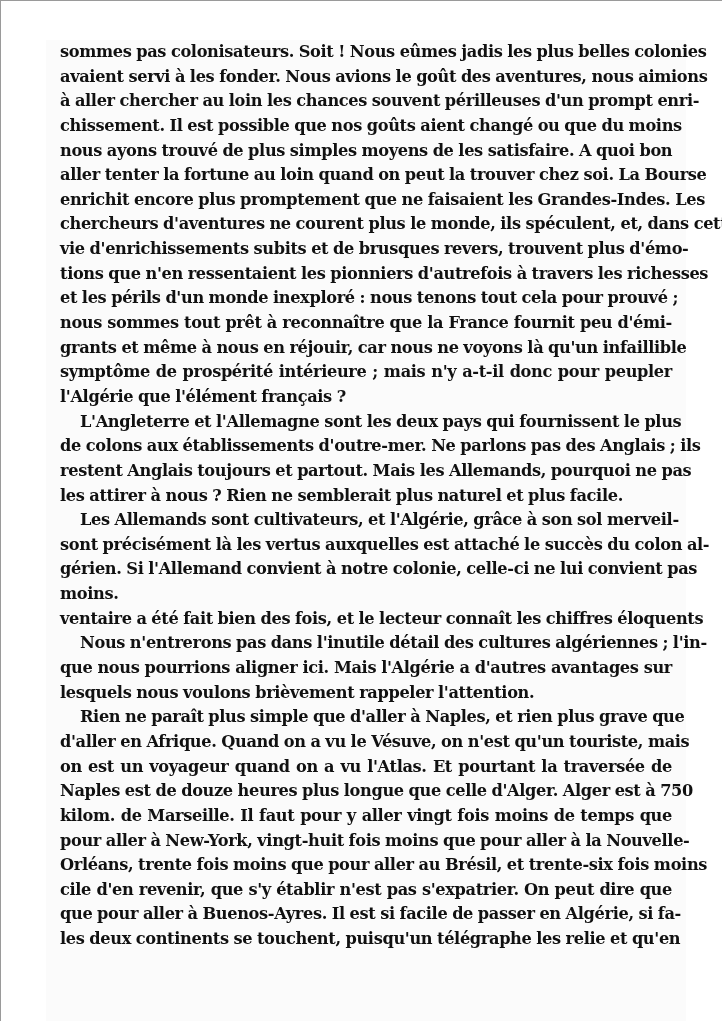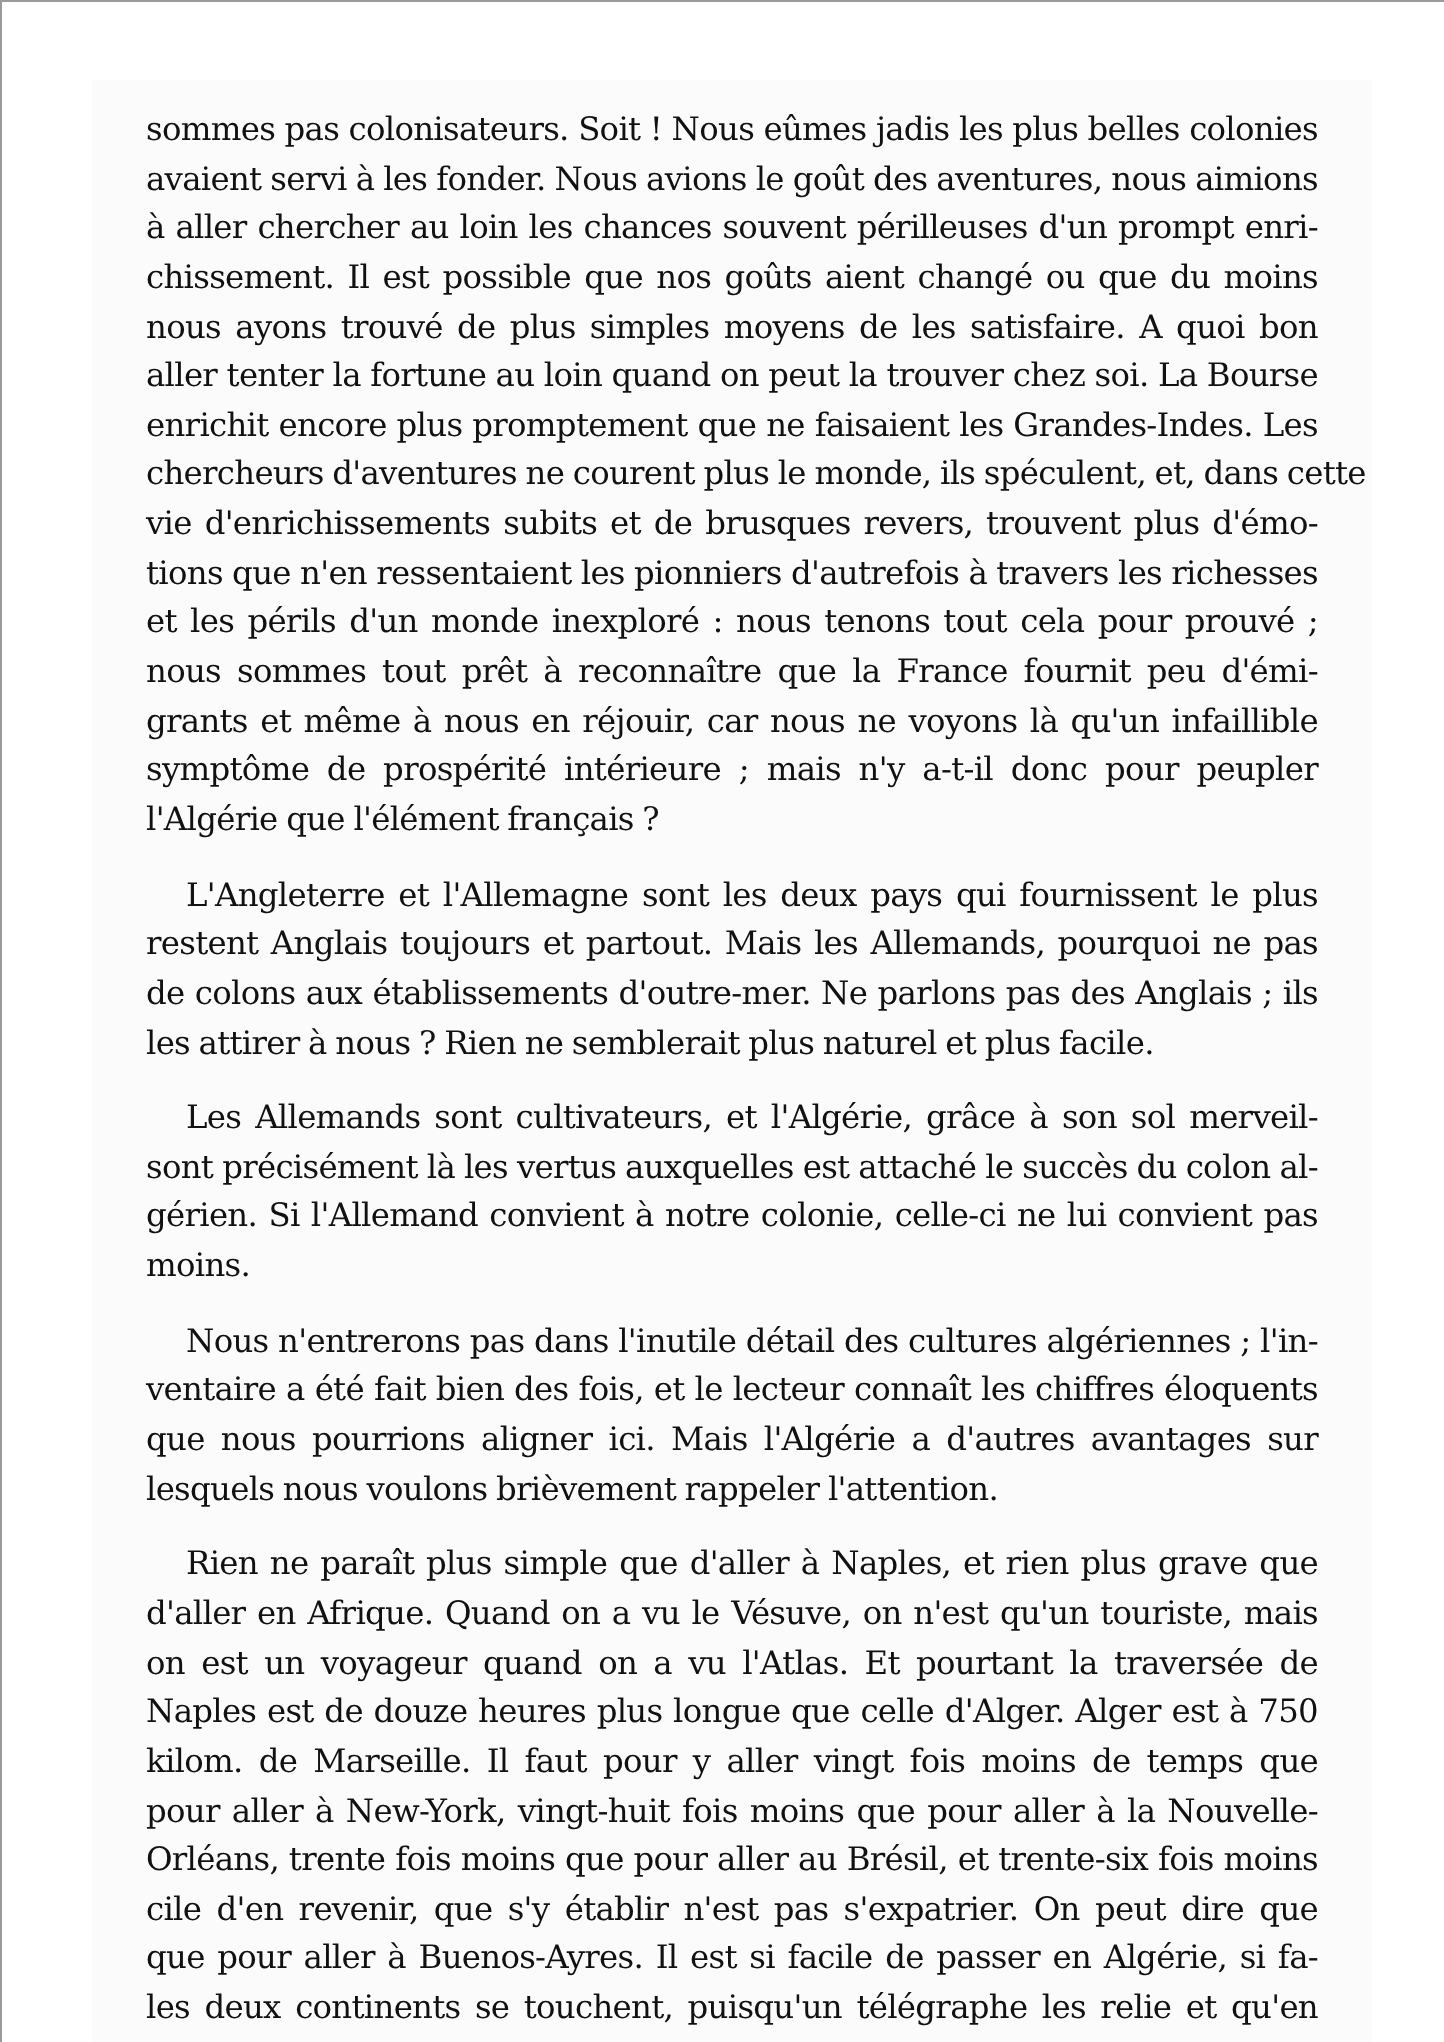--- a/index.html
+++ b/index.html
@@ -29,21 +29,21 @@
   .line {
     display: block;
     white-space: nowrap;
     text-align: justify;
     text-align-last: justify;
     height: 24.65px;
     overflow: visible;
   }
   .line.last { text-align-last: left; }
   .line.indent { padding-left: 20px; }
-  .para { display: block; margin: 13px; }
+  .para { display: block; margin: 0; font-weight: bold; }
   .para + .para { margin-top: 0; }
 </style>
 </head>
 <body>
 
 <div class="frame"></div>
 <div class="page"></div>
 
 <div class="text" id="text">
   <div class="para">
@@ -58,33 +58,33 @@
     <span class="line">vie d'enrichissements subits et de brusques revers, trouvent plus d'émo-</span>
     <span class="line">tions que n'en ressentaient les pionniers d'autrefois à travers les richesses</span>
     <span class="line">et les périls d'un monde inexploré : nous tenons tout cela pour prouvé ;</span>
     <span class="line">nous sommes tout prêt à reconnaître que la France fournit peu d'émi-</span>
     <span class="line">grants et même à nous en réjouir, car nous ne voyons là qu'un infaillible</span>
     <span class="line">symptôme de prospérité intérieure ; mais n'y a-t-il donc pour peupler</span>
     <span class="line last">l'Algérie que l'élément français ?</span>
   </div>
   <div class="para">
     <span class="line indent">L'Angleterre et l'Allemagne sont les deux pays qui fournissent le plus</span>
+    <span class="line">de colons aux établissements d'outre-mer. Ne parlons pas des Anglais ; ils</span>
     <span class="line">restent Anglais toujours et partout. Mais les Allemands, pourquoi ne pas</span>
-    <span class="line">de colons aux établissements d'outre-mer. Ne parlons pas des Anglais ; ils</span>
     <span class="line last">les attirer à nous ? Rien ne semblerait plus naturel et plus facile.</span>
   </div>
   <div class="para">
     <span class="line indent">Les Allemands sont cultivateurs, et l'Algérie, grâce à son sol merveil-</span>
     <span class="line">sont précisément là les vertus auxquelles est attaché le succès du colon al-</span>
     <span class="line">gérien. Si l'Allemand convient à notre colonie, celle-ci ne lui convient pas</span>
     <span class="line last">moins.</span>
   </div>
   <div class="para">
+    <span class="line">ventaire a été fait bien des fois, et le lecteur connaît les chiffres éloquents</span>
     <span class="line indent">Nous n'entrerons pas dans l'inutile détail des cultures algériennes ; l'in-</span>
-    <span class="line">ventaire a été fait bien des fois, et le lecteur connaît les chiffres éloquents</span>
     <span class="line">que nous pourrions aligner ici. Mais l'Algérie a d'autres avantages sur</span>
     <span class="line last">lesquels nous voulons brièvement rappeler l'attention.</span>
   </div>
   <div class="para">
     <span class="line indent">Rien ne paraît plus simple que d'aller à Naples, et rien plus grave que</span>
     <span class="line">d'aller en Afrique. Quand on a vu le Vésuve, on n'est qu'un touriste, mais</span>
     <span class="line">on est un voyageur quand on a vu l'Atlas. Et pourtant la traversée de</span>
     <span class="line">Naples est de douze heures plus longue que celle d'Alger. Alger est à 750</span>
     <span class="line">kilom. de Marseille. Il faut pour y aller vingt fois moins de temps que</span>
     <span class="line">pour aller à New-York, vingt-huit fois moins que pour aller à la Nouvelle-</span>

